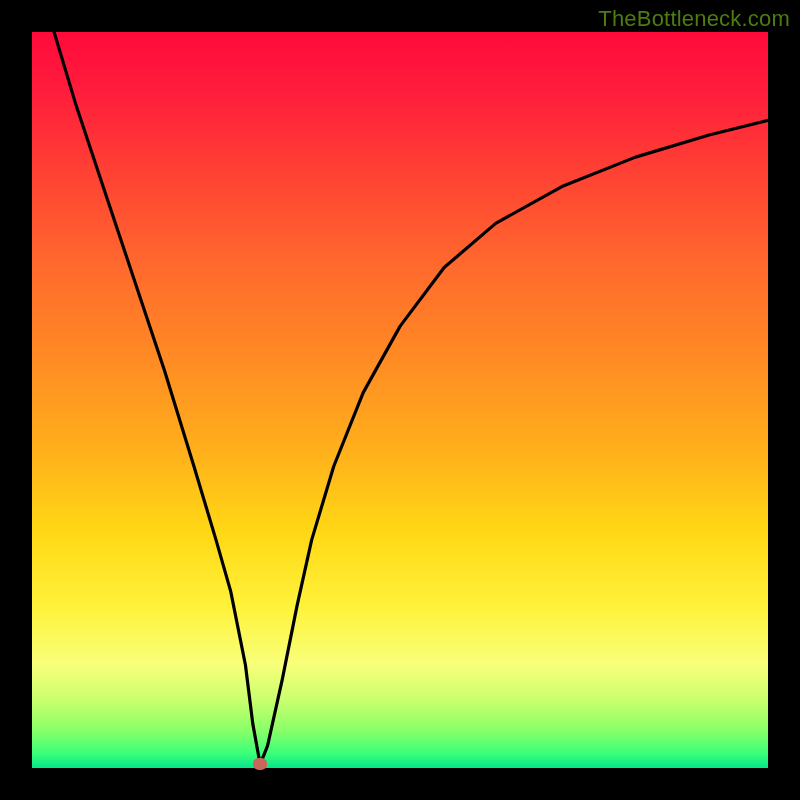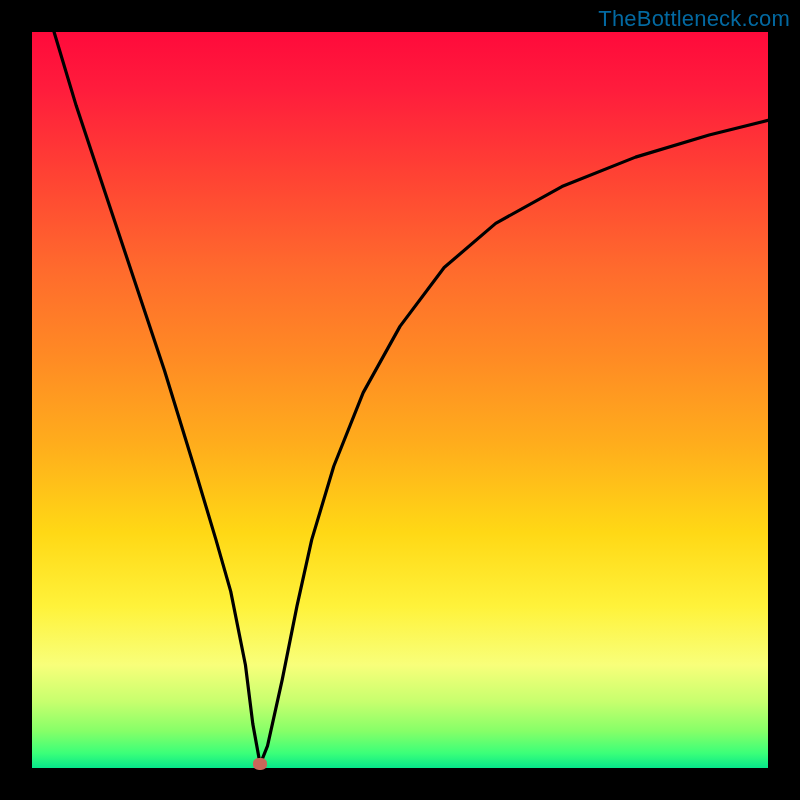--- a/index.html
+++ b/index.html
@@ -39,21 +39,21 @@
       #3bff79 98%,
       #06e68a 100%
     );
   }
   .watermark {
     position: absolute;
     top: 6px;
     right: 10px;
     font-size: 22px;
     font-weight: 500;
-    color: #0369a1;
+    color: #4d7c0f;
     letter-spacing: 0.2px;
     user-select: none;
   }
   svg.curve {
     position: absolute;
     left: 0;
     top: 0;
     width: 736px;
     height: 736px;
   }

